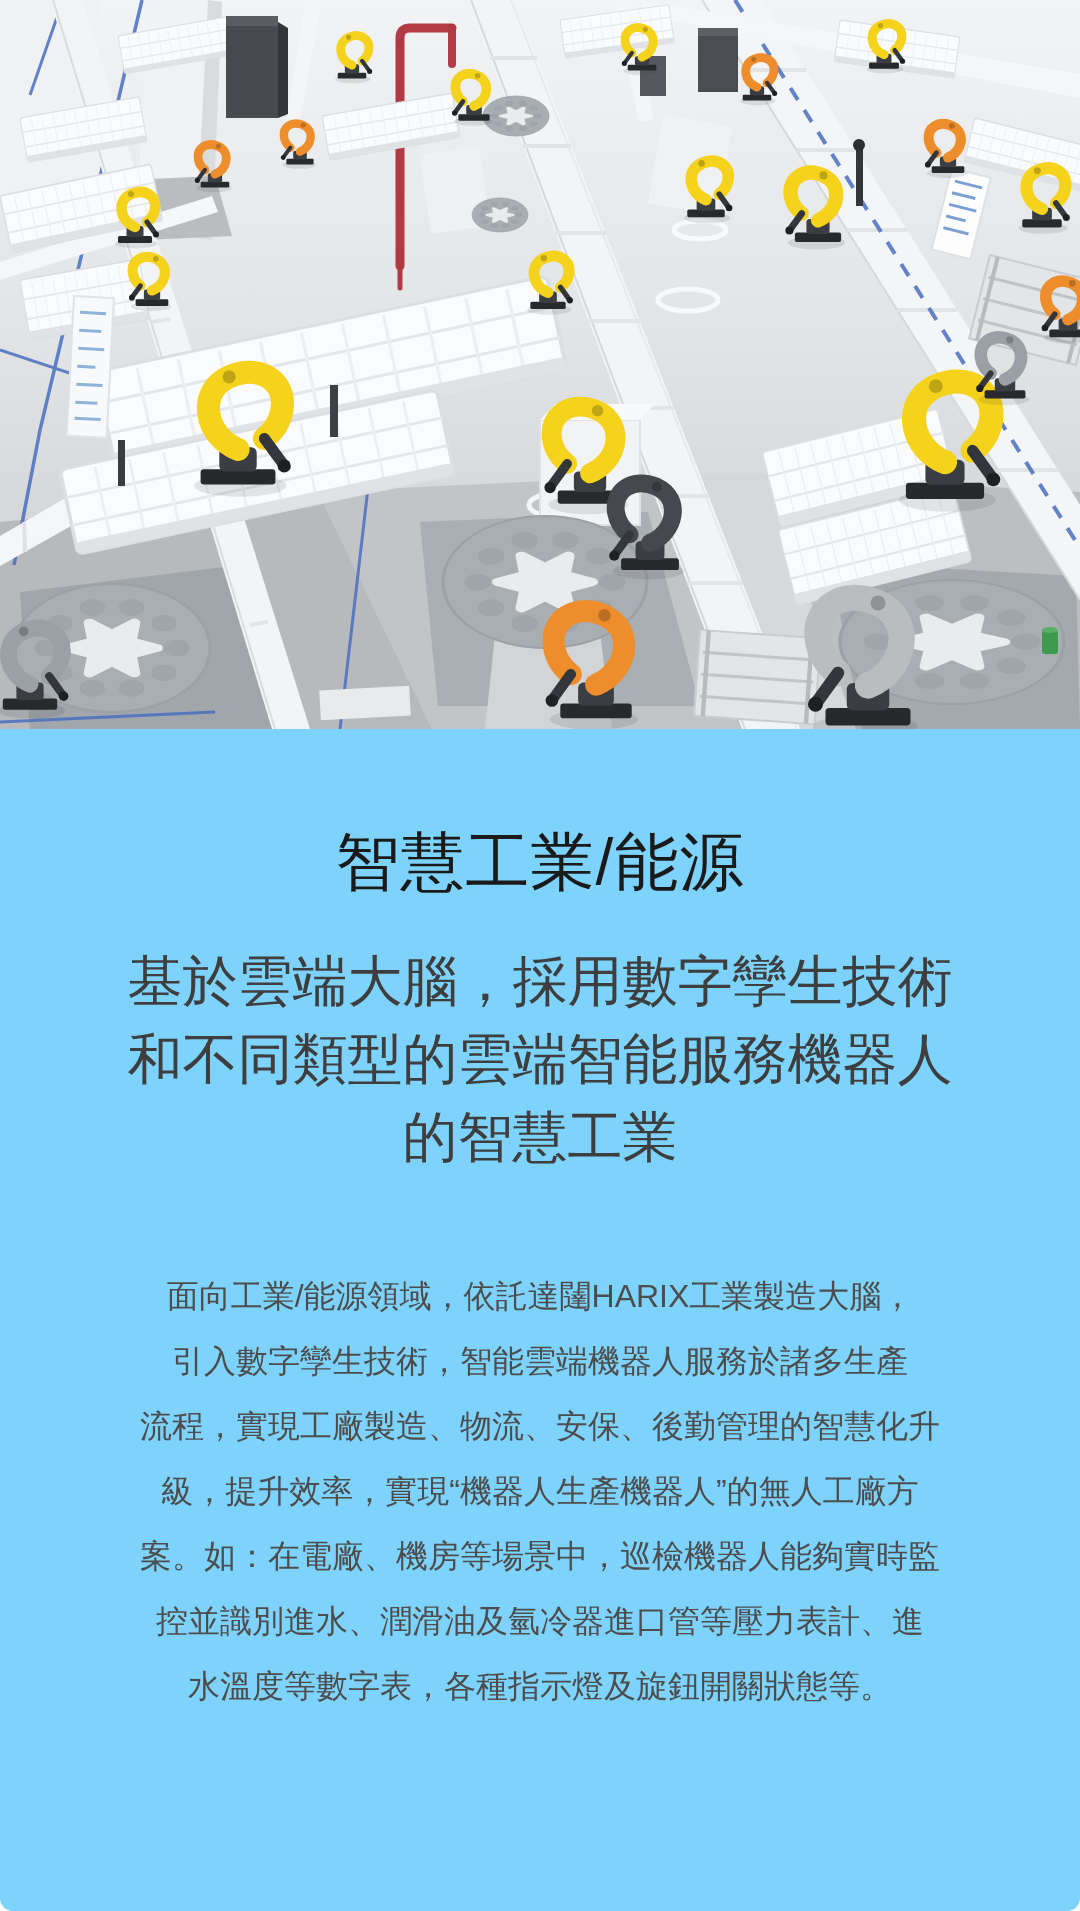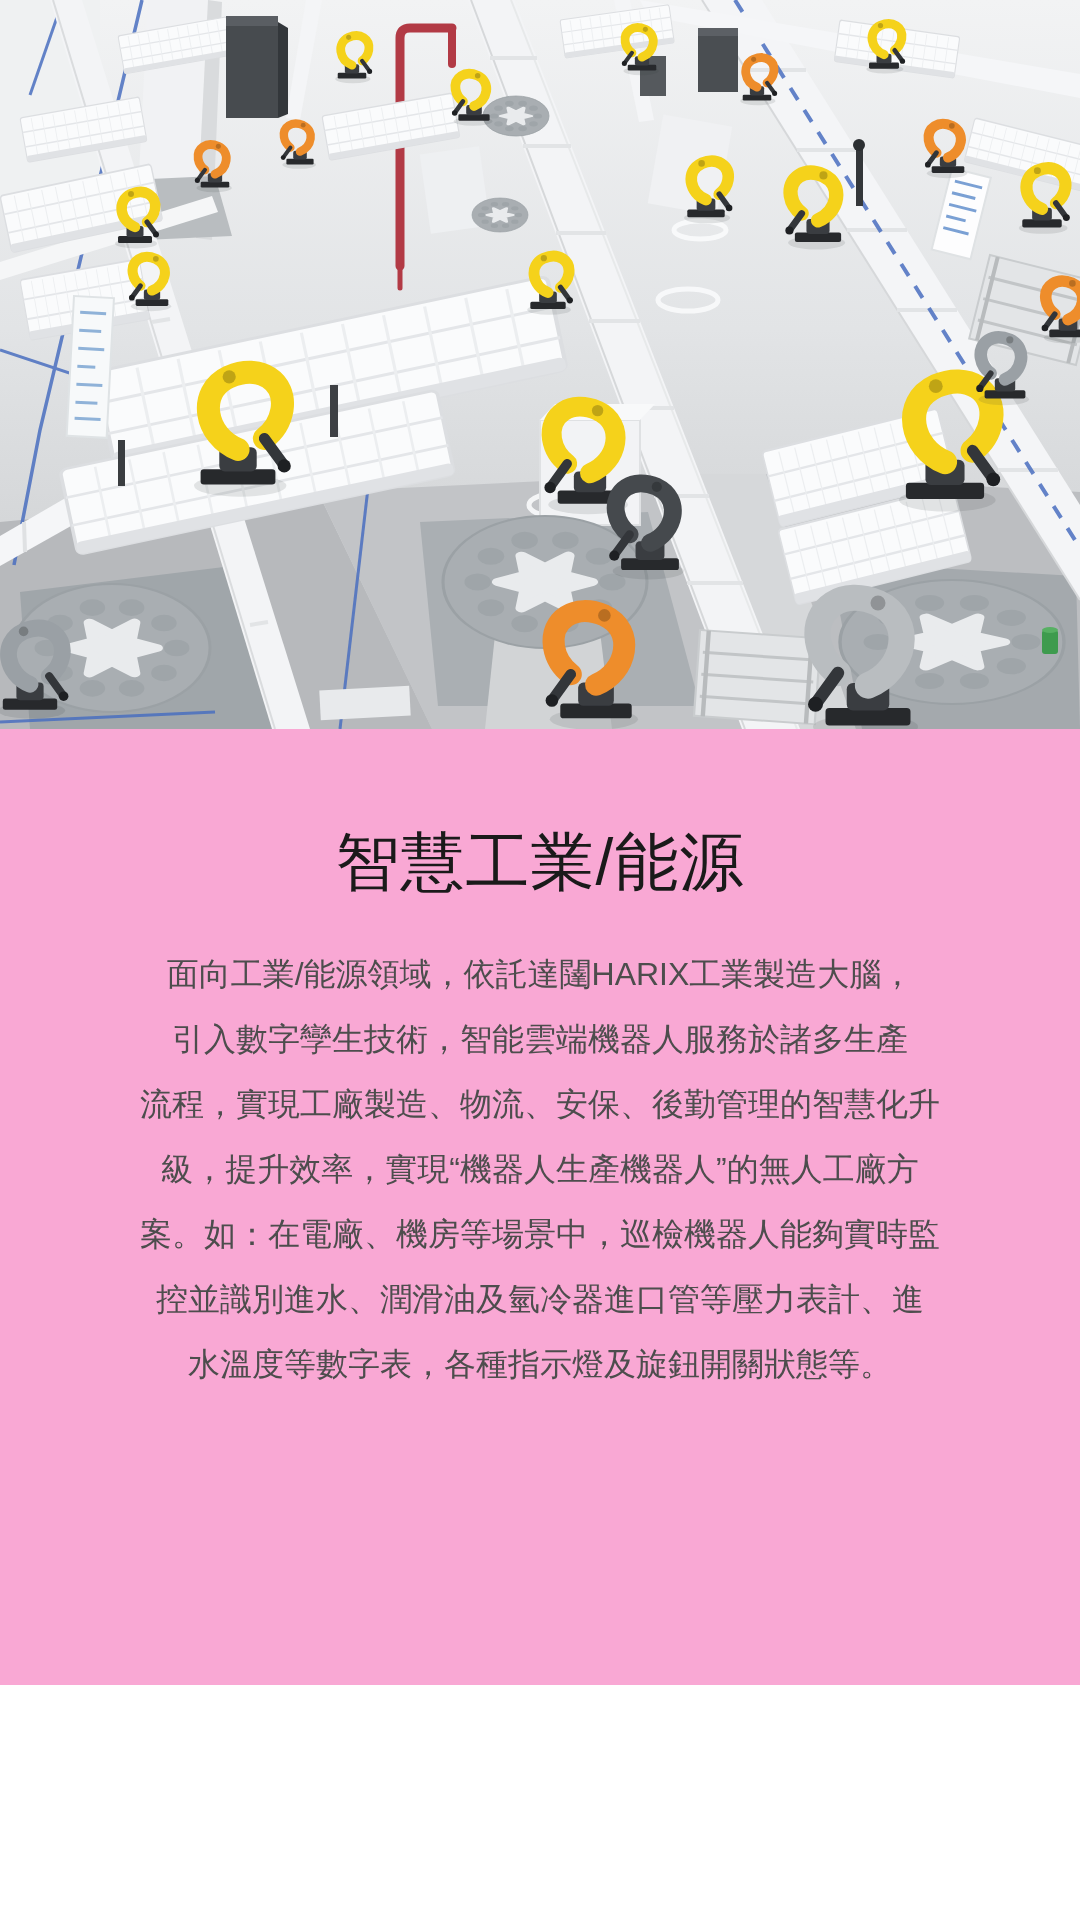--- a/index.html
+++ b/index.html
@@ -2,21 +2,21 @@
 <html lang="zh-Hant"><head>
 <meta charset="utf-8">
 <style>
   html,body{margin:0;padding:0;}
   body{
     width:1080px;height:1911px;overflow:hidden;
     background:#ffffff;
     font-family:"Liberation Sans","DejaVu Sans",sans-serif;
     -webkit-font-smoothing:antialiased;
   }
-  .page{width:1080px;height:1685px;position:relative;background:#f9a8d4;}
+  .page{width:1080px;height:1911px;position:relative;background:#7dd3fc;border-radius:13px;}
   .hero{display:block;width:1080px;height:729px;}
   .content{width:1080px;}
   .title{
     margin:92px 0 38px 0;
     font-size:64px;line-height:83px;font-weight:500;
     color:#1a1a1a;text-align:center;letter-spacing:1px;
     white-space:pre-line;
   }
   .subtitle{
     margin:0 0 88px 0;
@@ -238,20 +238,23 @@
 
     <g>
       <rect x="1042" y="630" width="16" height="24" rx="3" fill="#3e9b4e"></rect>
       <ellipse cx="1050" cy="630" rx="8" ry="3" fill="#57b063"></ellipse>
       <rect x="320" y="688" width="90" height="30" fill="#e8eaec" transform="rotate(-3 365 703)"></rect>
     </g>
   </svg>
 
   <div class="content">
     <h1 class="title">智慧工業/能源</h1>
+    <h2 class="subtitle">基於雲端大腦，採用數字孿生技術
+和不同類型的雲端智能服務機器人
+的智慧工業</h2>
     <p class="bodytext">面向工業/能源領域，依託達闥HARIX工業製造大腦，
 引入數字孿生技術，智能雲端機器人服務於諸多生產
 流程，實現工廠製造、物流、安保、後勤管理的智慧化升
 級，提升效率，實現“機器人生產機器人”的無人工廠方
 案。如：在電廠、機房等場景中，巡檢機器人能夠實時監
 控並識別進水、潤滑油及氫冷器進口管等壓力表計、進
 水溫度等數字表，各種指示燈及旋鈕開關狀態等。</p>
   </div>
 
 </div>

